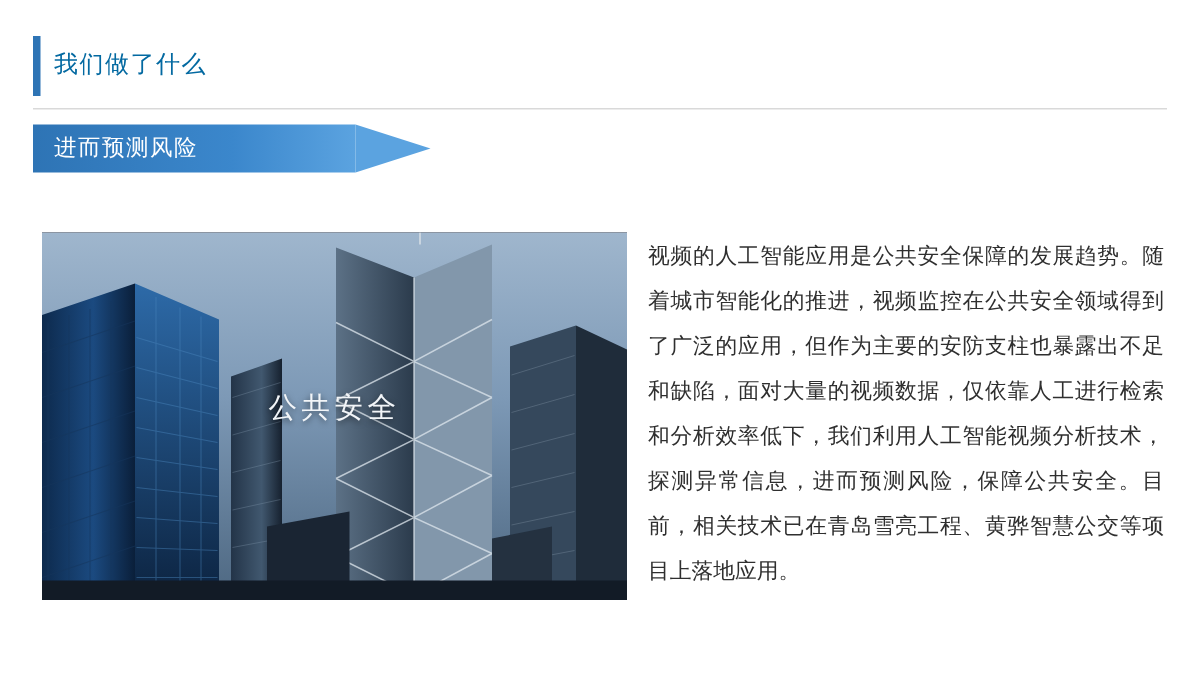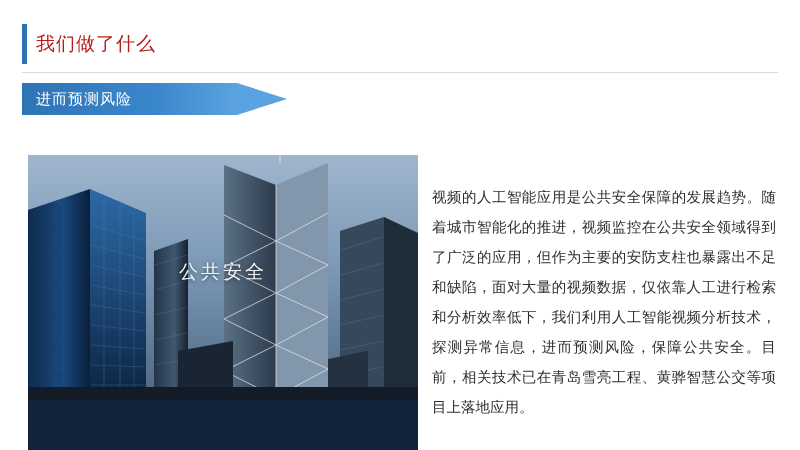--- a/index.html
+++ b/index.html
@@ -26,22 +26,22 @@
     left: 22px;
     top: 24px;
     width: 5px;
     height: 40px;
     background: #2e74b5;
   }
   .title-text {
     position: absolute;
     left: 36px;
     top: 28px;
-    font-size: 19px;
-    color: #b91c1c;
+    font-size: 16px;
+    color: #0369a1;
     letter-spacing: 1px;
     line-height: 32px;
     white-space: nowrap;
   }
   .title-rule {
     position: absolute;
     left: 22px;
     top: 72px;
     width: 756px;
     height: 1px;
@@ -85,21 +85,21 @@
     letter-spacing: 1px;
     white-space: nowrap;
   }
 
   
   .photo {
     position: absolute;
     left: 28px;
     top: 155px;
     width: 390px;
-    height: 295px;
+    height: 245px;
     overflow: hidden;
     background: #12223a;
   }
   .photo svg {
     display: block;
     width: 390px;
     height: 245px;
   }
   .photo-caption {
     position: absolute;
@@ -110,21 +110,21 @@
     font-size: 19px;
     color: #f2f5f8;
     letter-spacing: 3px;
     text-shadow: 0 1px 4px rgba(0,0,0,.55);
   }
 
   
   .body-text {
     position: absolute;
     left: 432px;
-    top: 182px;
+    top: 156px;
     width: 344px;
     font-size: 14.5px;
     line-height: 30px;
     color: #2f2f2f;
     text-align: justify;
     text-justify: inter-ideograph;
   }
 </style>
 </head>
 <body>

